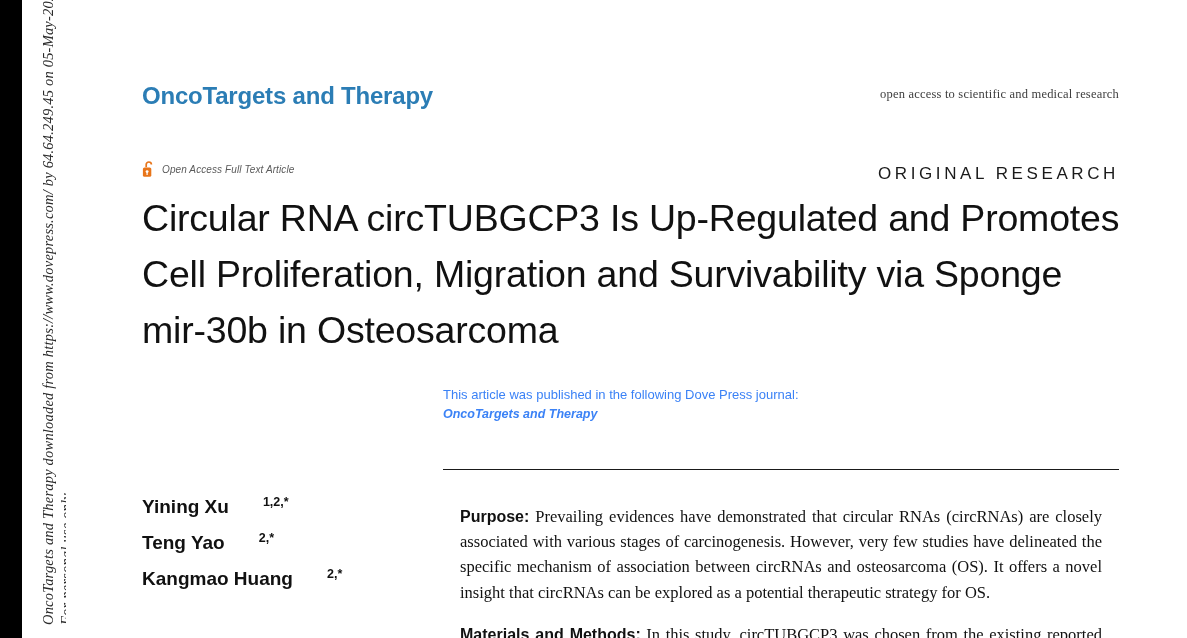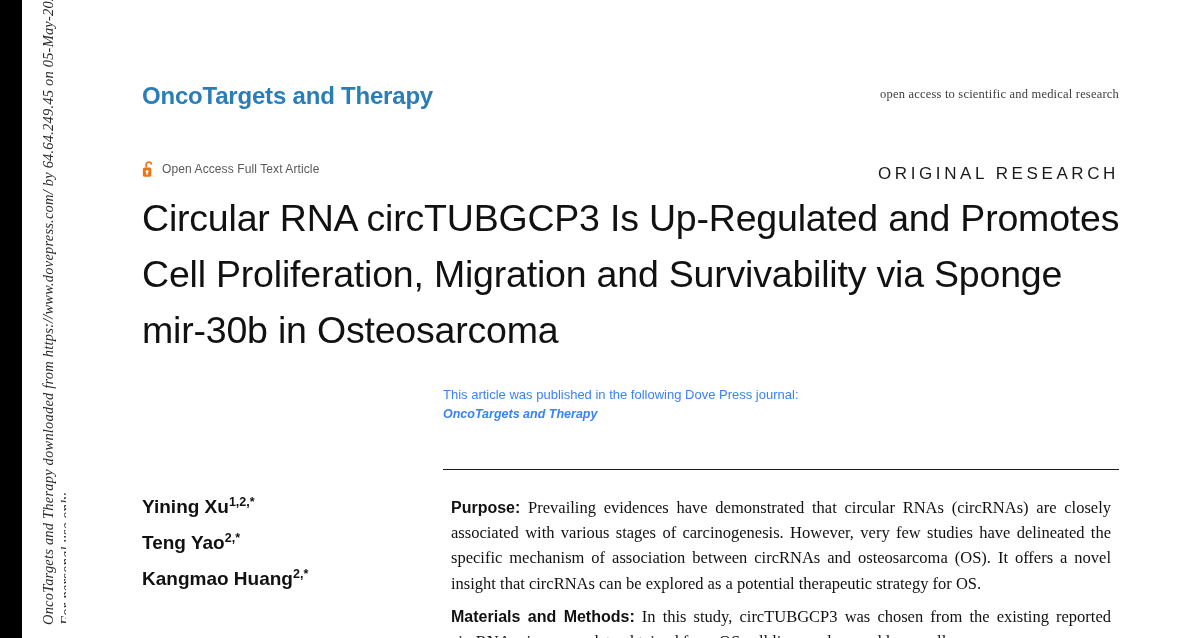--- a/index.html
+++ b/index.html
@@ -108,23 +108,24 @@
     gap: 6px;
   }
   .oa-icon {
     width: 14px;
     height: 18px;
     position: relative;
     display: inline-block;
   }
   .oa-label {
     font-family: "Liberation Sans", sans-serif;
-    font-size: 12px;
+    font-size: 10px;
     color: #5a5a5a;
     letter-spacing: 0.1px;
+    font-style: italic;
   }
 
   .orig-research {
     position: absolute;
     right: 68px;
     top: 164px;
     font-family: "Liberation Sans", sans-serif;
     font-size: 17px;
     color: #1a1a1a;
     letter-spacing: 3.6px;
@@ -181,36 +182,37 @@
     font-family: "Liberation Sans", sans-serif;
     font-weight: bold;
     font-size: 19px;
     line-height: 30.5px;
     color: #111111;
   }
   .authors .sup {
     font-size: 12.5px;
     vertical-align: super;
     font-weight: bold;
+    margin-left: 34px;
   }
 
   
   .abstract {
     position: absolute;
     left: 443px;
     top: 487px;
     width: 676px;
     font-family: "Liberation Serif", serif;
     font-size: 16.5px;
     line-height: 25.2px;
     color: #111111;
     text-align: justify;
   }
   .abstract p {
-    margin: 8px;
+    margin: 17px;
   }
   .abstract .lead {
     font-family: "Liberation Sans", sans-serif;
     font-weight: bold;
     font-size: 16px;
   }
 </style>
 </head>
 <body>
 

